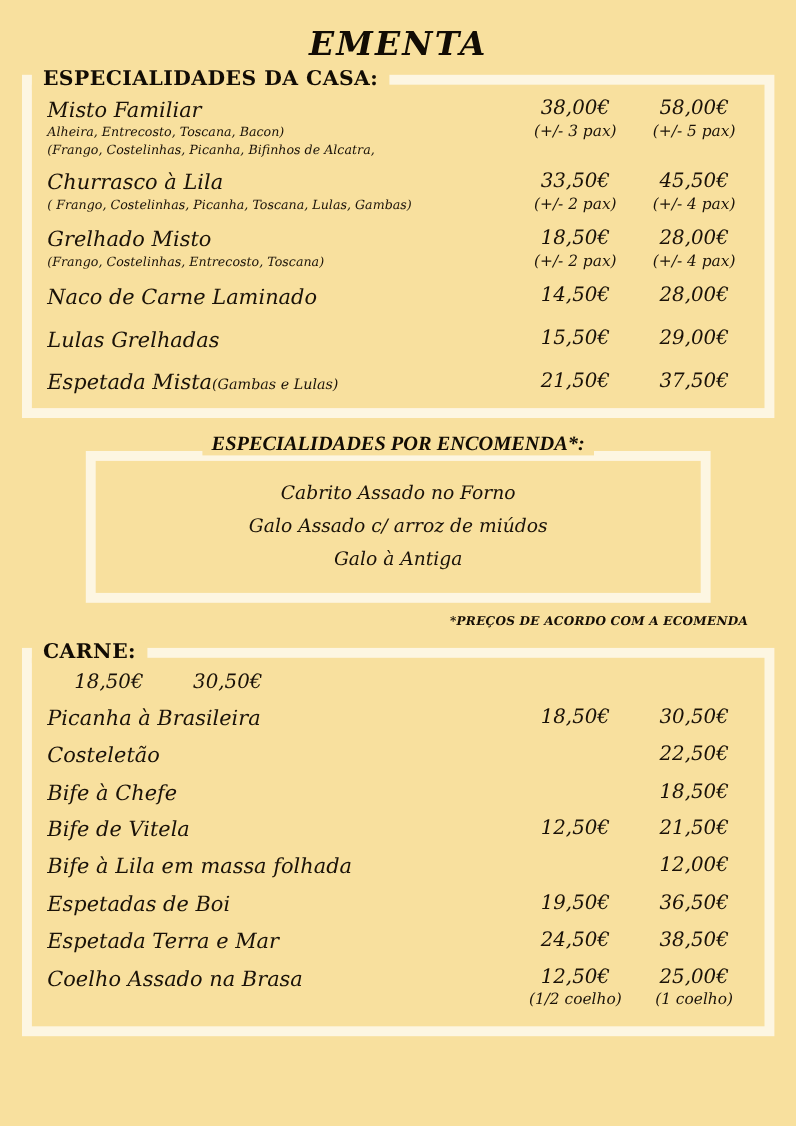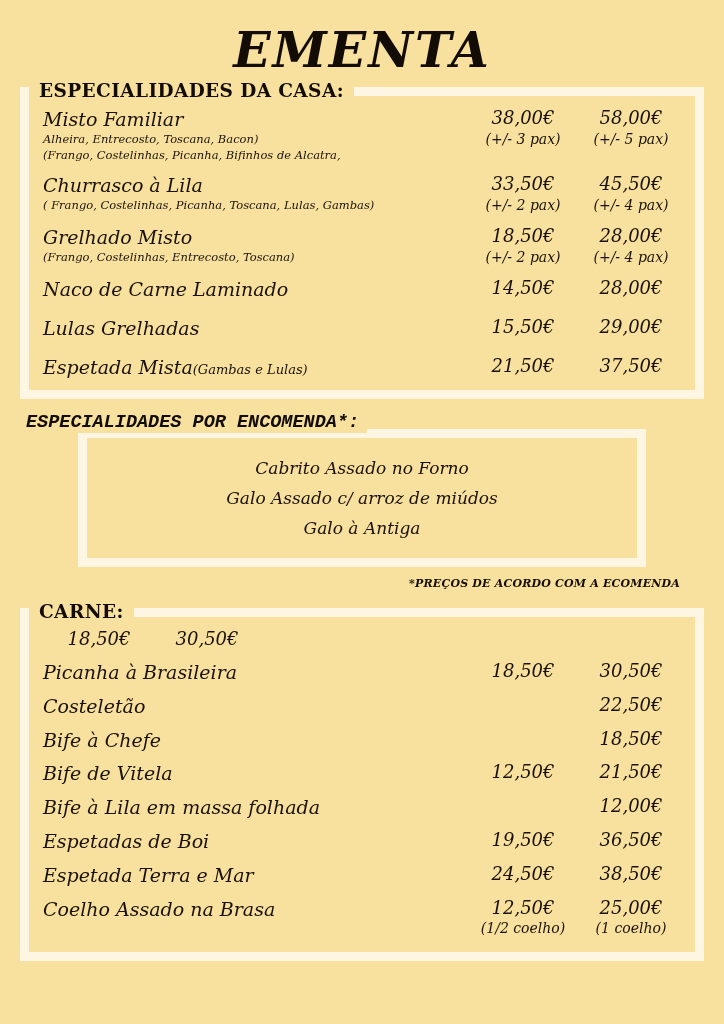--- a/index.html
+++ b/index.html
@@ -15,21 +15,21 @@
     overflow: hidden;
     position: relative;
   }
 
   
   .title {
     text-align: center;
     font-family: "DejaVu Serif", serif;
     font-style: italic;
     font-weight: bold;
-    font-size: 49px;
+    font-size: 30px;
     letter-spacing: 2px;
     padding-top: 26px;
     line-height: 1;
     color: #120c04;
   }
 
   
   .framed {
     position: relative;
     margin: 0 20px;
@@ -125,21 +125,22 @@
   .encomenda-box {
     border: 9px solid #fdf6e2;
     box-sizing: border-box;
     padding: 16px 10px 14px 10px;
   }
   .encomenda-heading {
     position: absolute;
     top: -15px;
     left: -60px;
     right: -60px;
-    font-family: Liberation Mono, monospace;
+    text-align: center;
+    font-family: Liberation Serif, serif;
     font-style: italic;
     font-weight: bold;
     font-size: 18.5px;
     line-height: 1;
     color: #120c04;
   }
   .encomenda-heading span.hd {
     background: #f8e09e;
     padding: 0 8px;
     display: inline-block;

